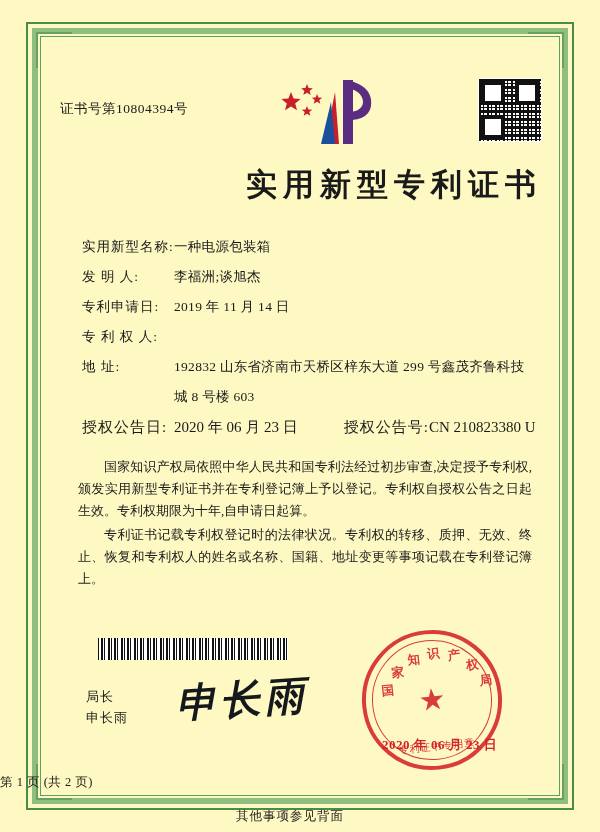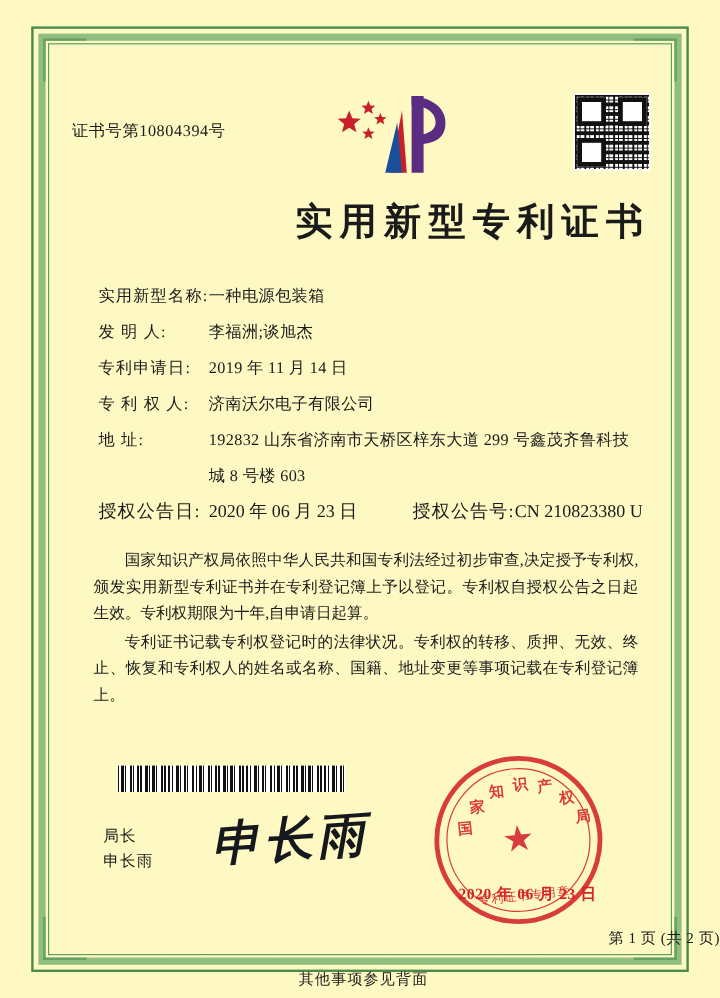--- a/index.html
+++ b/index.html
@@ -292,27 +292,27 @@
     color: #d5232a;
     letter-spacing: .5px;
     font-weight: bold;
   }
 
   .page-no {
     position: absolute;
     left: 0;
     top: 774px;
     width: 600px;
-    text-align: right;
+    text-align: left;
     font-size: 12.5px;
     letter-spacing: .5px;
   }
   .footer-note {
     position: absolute;
-    left: 13px;
+    left: 0;
     top: 808px;
     width: 580px;
     text-align: center;
     font-size: 12.5px;
     letter-spacing: 1px;
     color: #222;
   }
 </style>
 </head>
 <body>
@@ -367,21 +367,20 @@
       </div>
 
 
       <div class="field-row">
         <div class="f-label">专利申请日:</div>
         <div class="f-value">2019 年 11 月 14 日</div>
       </div>
 
       <div class="field-row">
         <div class="f-label">专 利 权 人:</div>
-        <div class="f-value">济南沃尔电子有限公司</div>
       </div>
 
       <div class="field-row">
         <div class="f-label">地 址:</div>
         <div class="f-value">
           <span>192832 山东省济南市天桥区梓东大道 299 号鑫茂齐鲁科技</span>
           <span class="sub">城 8 号楼 603</span>
         </div>
       </div>
 

